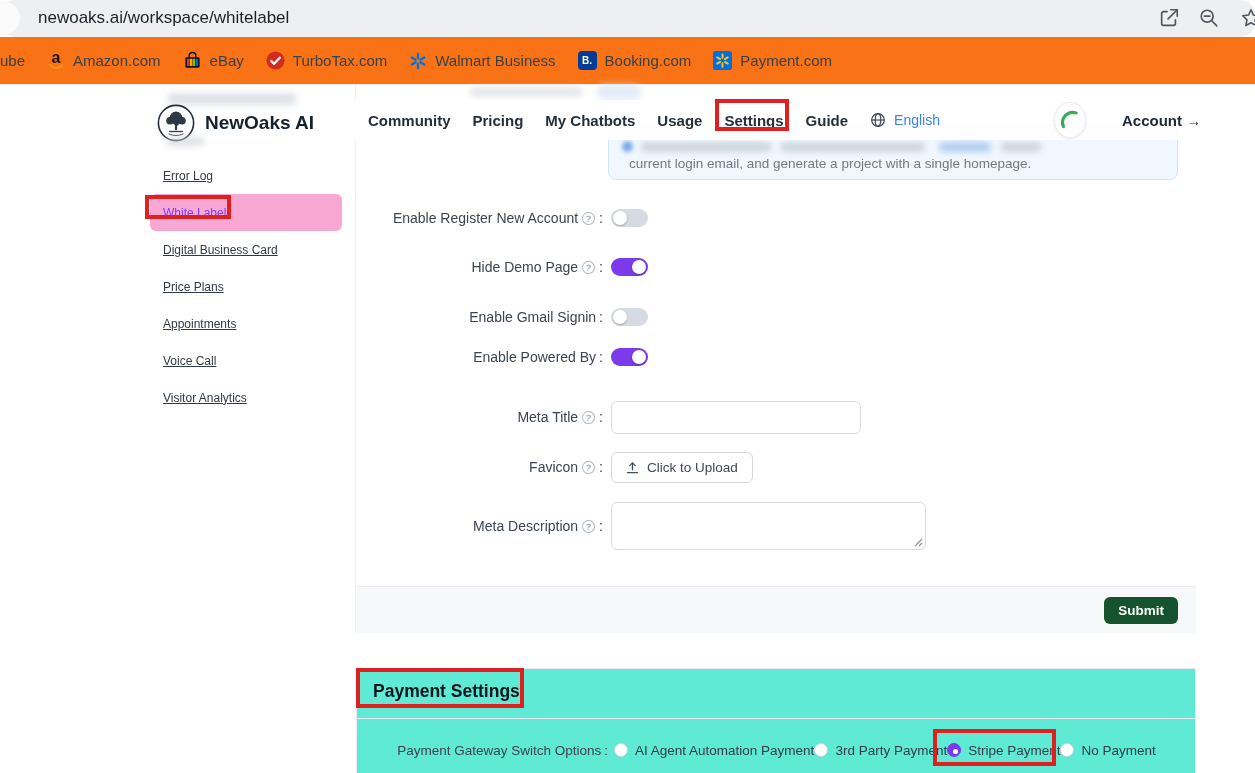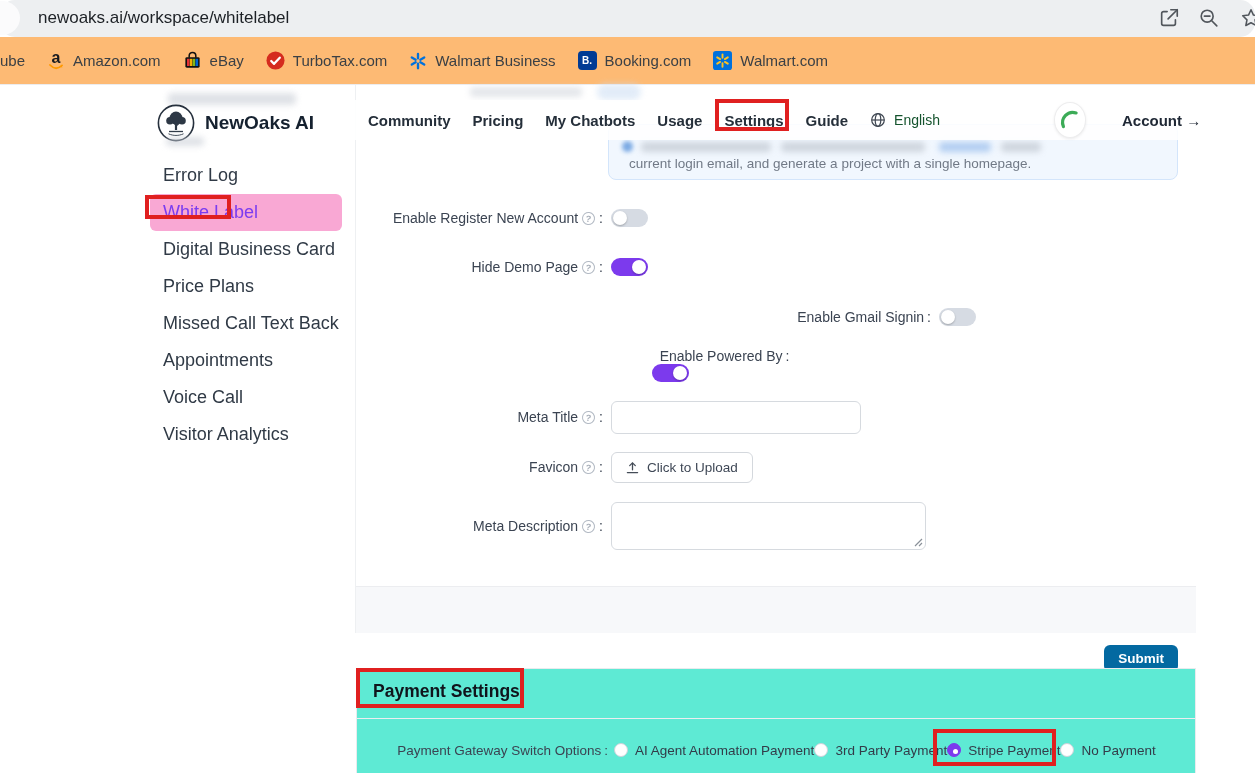--- a/index.html
+++ b/index.html
@@ -6,56 +6,56 @@
   body { font-family:"Liberation Sans","DejaVu Sans",sans-serif; background:#fff; }
   .screen { position:relative; width:1255px; height:773px; overflow:hidden; background:#fff; }
 
   
   .topbar { position:absolute; left:0; top:0; width:1255px; height:37px; background:#edeff1;border-radius:15px; }
   .topbar .pill-stub { position:absolute; left:-16px; top:1px; width:36px; height:34px; border-radius:50%; background:#fbfbfc; }
   .url-text { position:absolute; left:38px; top:8px; font-size:17px; color:#1d2126; }
   .top-icons { position:absolute; top:7px; left:1158px; display:flex; gap:18px; }
   .top-icons .ic { width:22px; height:22px; cursor:pointer; }
 
-  .bookmarks { position:absolute; left:0; top:37px; width:1255px; height:48px; background:#fdba74;
+  .bookmarks { position:absolute; left:0; top:37px; width:1255px; height:48px; background:#f97316;
                border-bottom:1px solid #ececee; display:flex; align-items:center; gap:22px; }
   .bm { display:flex; align-items:center; gap:8px; font-size:15px; color:#3b4045; white-space:nowrap; cursor:pointer; }
   .bm-booking-sq { width:19px; height:19px; background:#013b94; border-radius:4px; color:#fff;
                    font-size:10px; font-weight:bold; display:flex; align-items:center; justify-content:center; }
   .bm-amazon { display:inline-flex; flex-direction:column; align-items:center; width:18px; line-height:1; }
   .a-letter { font-size:16px; font-weight:bold; color:#16191f; line-height:13px; }
 
   
   .sidebar { position:absolute; left:0; top:85px; width:356px; height:548px; background:#fff; border-right:1px solid #eef0f2; }
   .redact { position:absolute; background:#c9ced6; border-radius:4px; filter:blur(3px); opacity:.6; }
   .logo-row { position:absolute; left:157px; top:19px; display:flex; align-items:center; gap:10px; }
   .brand { font-size:19px; font-weight:bold; color:#15212f; }
   .side-list { position:absolute; left:150px; top:72px; width:192px; list-style:none; }
-  .side-item { height:37px; display:flex; align-items:center; padding-left:13px; font-size:18px; color:#303a46;
-               border-radius:6px; cursor:pointer; position:relative; }
+  .side-item { height:37px; display:flex; align-items:center; padding-left:13px; font-size:12px; color:#303a46;
+               border-radius:6px; cursor:pointer; position:relative;text-decoration:underline; }
   .side-item.active { background:#f9a8d4; color:#7b3df0; }
 
   
   .red-box { position:absolute; border:4px solid #e02020; pointer-events:none; z-index:30; }
   .rb-whitelabel { left:-5px; top:1px; width:86px; height:24px; }
   .rb-settings { left:-9px; top:-13px; width:74px; height:32px; }
   .rb-payment-title { left:-17px; top:-13px; width:168px; height:40px; }
   .rb-stripe { left:-14px; top:-14px; width:123px; height:37px; }
 
   
   .blur-strip-a { position:absolute; left:470px; top:87px; width:112px; height:10px; background:#c9ced6; border-radius:4px; filter:blur(3px); opacity:.5; }
   .blur-strip-b { position:absolute; left:597px; top:84px; width:44px; height:16px; background:#cfe0f4; border-radius:8px; filter:blur(3px); opacity:.6; }
 
   
   .main-nav { position:absolute; left:344px; top:100px; width:899px; height:40px;
               background:rgba(255,255,255,.88); display:flex; align-items:center;
               padding:0 56px 0 24px; gap:22px; z-index:5; }
   .nav-item { font-size:15px; font-weight:600; color:#252f3a; cursor:pointer; position:relative; white-space:nowrap; }
   .lang-group { margin-left:auto; display:flex; align-items:center; gap:8px; cursor:pointer; }
-  .lang-label { font-size:14px; color:#14532d; }
+  .lang-label { font-size:14px; color:#3b82f6; }
   .avatar { margin-left:92px; width:36px; height:36px; border-radius:50%; background:#fff; border:1px solid #ededee;
             box-shadow:0 1px 3px rgba(0,0,0,.08); display:flex; align-items:center; justify-content:center; cursor:pointer; }
   .account { margin-left:14px; font-size:15px; font-weight:600; color:#1f2835; cursor:pointer; white-space:nowrap; }
 
   
   .info-box { position:absolute; left:608px; top:124px; width:570px; height:56px; background:#f1f7fe;
               border:1px solid #d3e5fb; border-radius:8px; z-index:1; }
   .ib-dot { position:absolute; left:13px; top:16px; width:11px; height:11px; border-radius:50%; background:#5f97dd; filter:blur(2px); opacity:.8; }
   .ib-bar { position:absolute; top:17px; height:10px; background:#c3cad3; border-radius:4px; filter:blur(3px); opacity:.75; }
   .ib-bar.blue { background:#9dc0ed; }
@@ -77,23 +77,23 @@
 
   .text-input { width:250px; height:33px; border:1px solid #d6dadf; border-radius:6px; background:#fff; font-size:13.5px;
                 padding:0 10px; color:#333; outline:none; }
   .upload-btn { display:inline-flex; align-items:center; gap:8px; height:31px; padding:0 14px; border:1px solid #d4d8dd;
                 border-radius:6px; background:#fff; font-size:13.5px; color:#3f4856; cursor:pointer; }
   .meta-textarea { width:315px; height:48px; border:1px solid #d6dadf; border-radius:6px; background:#fff; resize:none;
                    font-size:13.5px; padding:6px 9px; color:#333; outline:none; font-family:inherit; }
   .resize-glyph { position:absolute; right:3px; bottom:3px; pointer-events:none; }
 
   .form-footer { position:absolute; left:356px; top:586px; width:840px; height:47px; background:#f7f8fa; border-top:1px solid #ecedf0; }
-  .submit-btn { position:absolute; right:18px; top:10px; height:27px; padding:0 14px; background:#0369a1; color:#fff;
+  .submit-btn { position:absolute; right:18px; top:10px; height:27px; padding:0 14px; background:#14532d; color:#fff;
                 border:none; border-radius:6px; font-size:13.5px; font-weight:bold; cursor:pointer;
-                display:flex; align-items:center; font-family:inherit;margin-top:48px; }
+                display:flex; align-items:center; font-family:inherit; }
 
   
   .payment-panel { position:absolute; left:356px; top:668px; width:840px; height:105px; background:#5eead4;
                    border:1px solid #e9ebee; border-bottom:none; }
   .payment-title-wrap { position:absolute; left:16px; top:12px; }
   .payment-title { font-size:17.5px; font-weight:bold; color:#10151c; }
   .payment-divider { position:absolute; left:0; top:49px; width:100%; border-bottom:1px solid #ecedf0; }
   .payment-row { position:absolute; left:0; top:69px; width:100%; height:24px; display:flex; align-items:center; }
   .p-label { width:251px; text-align:right; font-size:13.5px; color:#3b4452; white-space:nowrap; }
   .radio-group { display:flex; align-items:center; margin-left:6px; }
@@ -171,21 +171,21 @@
       <span class="bm-booking-sq">B.</span>
       <span>Booking.com</span>
     </span>
     <span class="bm">
       <svg viewBox="0 0 20 20" width="19" height="19">
         <rect width="20" height="20" rx="3" fill="#0071dc"></rect>
         <g stroke="#ffc220" stroke-width="2" stroke-linecap="round" fill="none">
           <path d="M10 3.5v3.6M10 12.9v3.6M4.4 6.7l3.1 1.8M12.5 11.5l3.1 1.8M4.4 13.3l3.1-1.8M12.5 8.5l3.1-1.8"></path>
         </g>
       </svg>
-      <span>Walmart.com</span>
+      <span>Payment.com</span>
     </span>
   </div>
 
   <div class="sidebar">
     <div class="redact" style="left:168px;top:8px;width:128px;height:12px;"></div>
     <div class="logo-row">
       <svg viewBox="0 0 38 38" width="38" height="38">
         <circle cx="19" cy="19" r="17.6" fill="#fff" stroke="#26303d" stroke-width="1.6"></circle>
         <circle cx="19" cy="14" r="6.4" fill="#2d3845"></circle>
         <circle cx="13" cy="16.8" r="3.8" fill="#2d3845"></circle>
@@ -206,23 +206,20 @@
         <span>White Label</span>
         <span class="red-box rb-whitelabel"></span>
       </li>
       <li class="side-item">
           <span>Digital Business Card</span>
         </li>
       <li class="side-item">
           <span>Price Plans</span>
         </li>
       <li class="side-item">
-          <span>Missed Call Text Back</span>
-        </li>
-      <li class="side-item">
           <span>Appointments</span>
         </li>
       <li class="side-item">
           <span>Voice Call</span>
         </li>
       <li class="side-item">
           <span>Visitor Analytics</span>
         </li>
     </ul>
   </div>
@@ -272,28 +269,28 @@
       </div>
   </div>
 
   <div class="form-row" style="top:250px;">
     <div class="f-label"><span>Hide Demo Page</span><span class="qmark">?</span><span class="colon">:</span></div>
     <div class="f-control">
         <div class="toggle on"></div>
       </div>
   </div>
 
-  <div class="form-row" style="top:300px;justify-content:flex-end;">
+  <div class="form-row" style="top:300px;">
     <div class="f-label"><span>Enable Gmail Signin</span><span class="colon">:</span></div>
     <div class="f-control">
         <div class="toggle"></div>
       </div>
   </div>
 
-  <div class="form-row" style="top:348px;flex-direction:column;">
+  <div class="form-row" style="top:340px;">
     <div class="f-label"><span>Enable Powered By</span><span class="colon">:</span></div>
     <div class="f-control">
         <div class="toggle on"></div>
       </div>
   </div>
 
   <div class="form-row" style="top:400px;">
     <div class="f-label"><span>Meta Title</span><span class="qmark">?</span><span class="colon">:</span></div>
     <div class="f-control">
         <input class="text-input" type="text" value="" style="">

